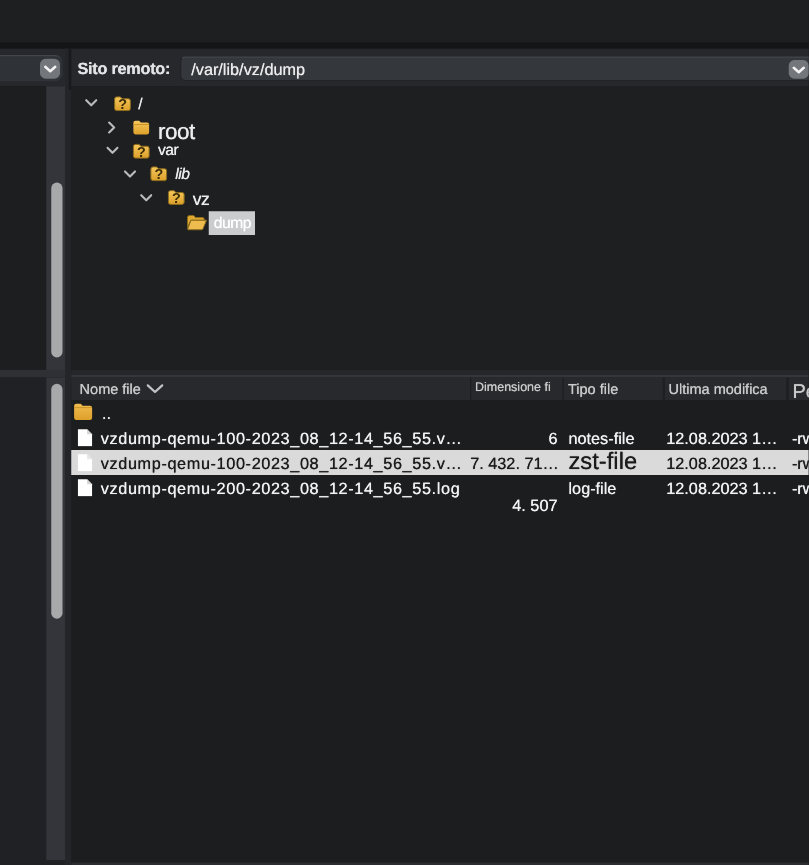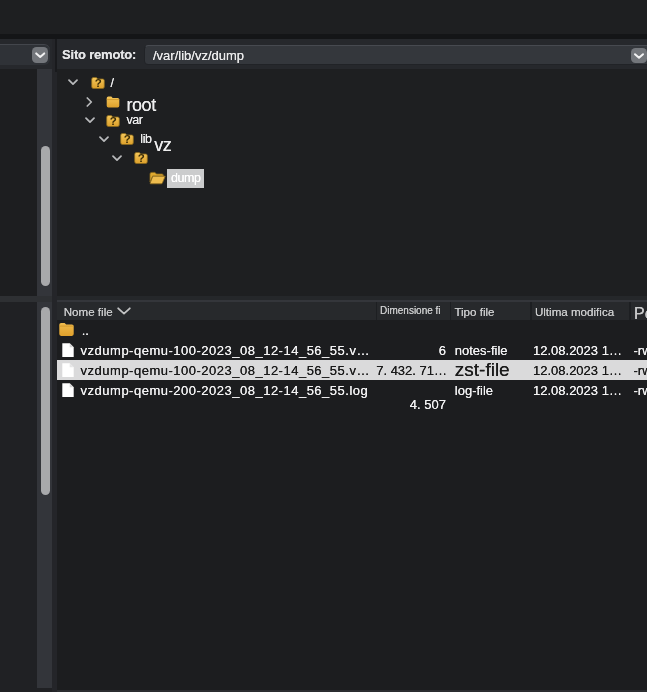--- a/index.html
+++ b/index.html
@@ -83,30 +83,30 @@
 </svg>
 <div class="abs txt" style="left:126.4px;top:113.4px;font-size:12.5px;letter-spacing:-0.4px;color:#ededee;">var</div>
 
 <svg class="abs" style="left:98.6px;top:135.8px;" width="10" height="7">
     <polyline points="1,1.2 5,5.2 9,1.2" fill="none" stroke="#b9babc" stroke-width="1.7" stroke-linecap="round" stroke-linejoin="round"></polyline>
   </svg>
 <svg class="abs" style="left:120.3px;top:132.4px;" width="14" height="13.2">
   <path d="M0.7 3.2 Q0.7 1.5 2.4 1.5 L5.3 1.5 L6.7 3 L11.7 3 Q13.3 3 13.3 4.6 L13.3 10.8 Q13.3 12.5 11.7 12.5 L2.4 12.5 Q0.7 12.5 0.7 10.8 Z" fill="url(#fg)" stroke="#8a6a1d" stroke-width="0.8"></path>
   <text x="7.2" y="11.3" font-size="11.5" font-weight="bold" fill="#3c2d08" text-anchor="middle" font-family="Liberation Sans">?</text>
 </svg>
-<div class="abs txt" style="left:140.3px;top:132.2px;font-size:12.5px;letter-spacing:-0.4px;color:#ededee;">lib</div>
+<div class="abs txt" style="left:140.3px;top:132.2px;font-size:12.5px;letter-spacing:-0.4px;color:#ededee;font-style:italic;">lib</div>
 
 <svg class="abs" style="left:112.3px;top:154.6px;" width="10" height="7">
     <polyline points="1,1.2 5,5.2 9,1.2" fill="none" stroke="#b9babc" stroke-width="1.7" stroke-linecap="round" stroke-linejoin="round"></polyline>
   </svg>
 <svg class="abs" style="left:134.2px;top:151.2px;" width="14" height="13.2">
   <path d="M0.7 3.2 Q0.7 1.5 2.4 1.5 L5.3 1.5 L6.7 3 L11.7 3 Q13.3 3 13.3 4.6 L13.3 10.8 Q13.3 12.5 11.7 12.5 L2.4 12.5 Q0.7 12.5 0.7 10.8 Z" fill="url(#fg)" stroke="#8a6a1d" stroke-width="0.8"></path>
   <text x="7.2" y="11.3" font-size="11.5" font-weight="bold" fill="#3c2d08" text-anchor="middle" font-family="Liberation Sans">?</text>
 </svg>
-<div class="abs txt" style="left:154.2px;top:135px;font-size:18px;letter-spacing:-0.4px;color:#ededee;">vz</div>
+<div class="abs txt" style="left:154.2px;top:151px;font-size:14px;letter-spacing:-0.4px;color:#ededee;">vz</div>
 
 <div class="abs" style="left:166.7px;top:168.6px;width:37.6px;height:19.3px;background:#cbcccd;"></div>
 <svg class="abs" style="left:149px;top:169.6px;" width="17" height="15">
   <path d="M1 4 Q1 2.4 2.6 2.4 L6 2.4 L7.4 4 L13 4 Q14.4 4 14.4 5.5 L14.4 6.2 L3.6 6.2 L1 12 Z" fill="#dfa92f" stroke="#8a6a1d" stroke-width="0.8"></path>
   <path d="M3.8 6.2 L16.2 6.2 L13.4 13 Q13.1 13.8 12.2 13.8 L1.6 13.8 Q0.9 13.8 1.2 13 Z" fill="#eebc4e" stroke="#8a6a1d" stroke-width="0.8"></path>
 </svg>
 <div class="abs txt" style="left:171px;top:170.6px;font-size:12.5px;letter-spacing:-0.4px;color:#ffffff;">dump</div>
 
 <div class="abs" style="left:57.4px;top:300px;width:589.6px;height:1.8px;background:#34363b;"></div>
 <div class="abs" style="left:57.4px;top:302.2px;width:589.6px;height:17.8px;background:#27292c;"></div>

